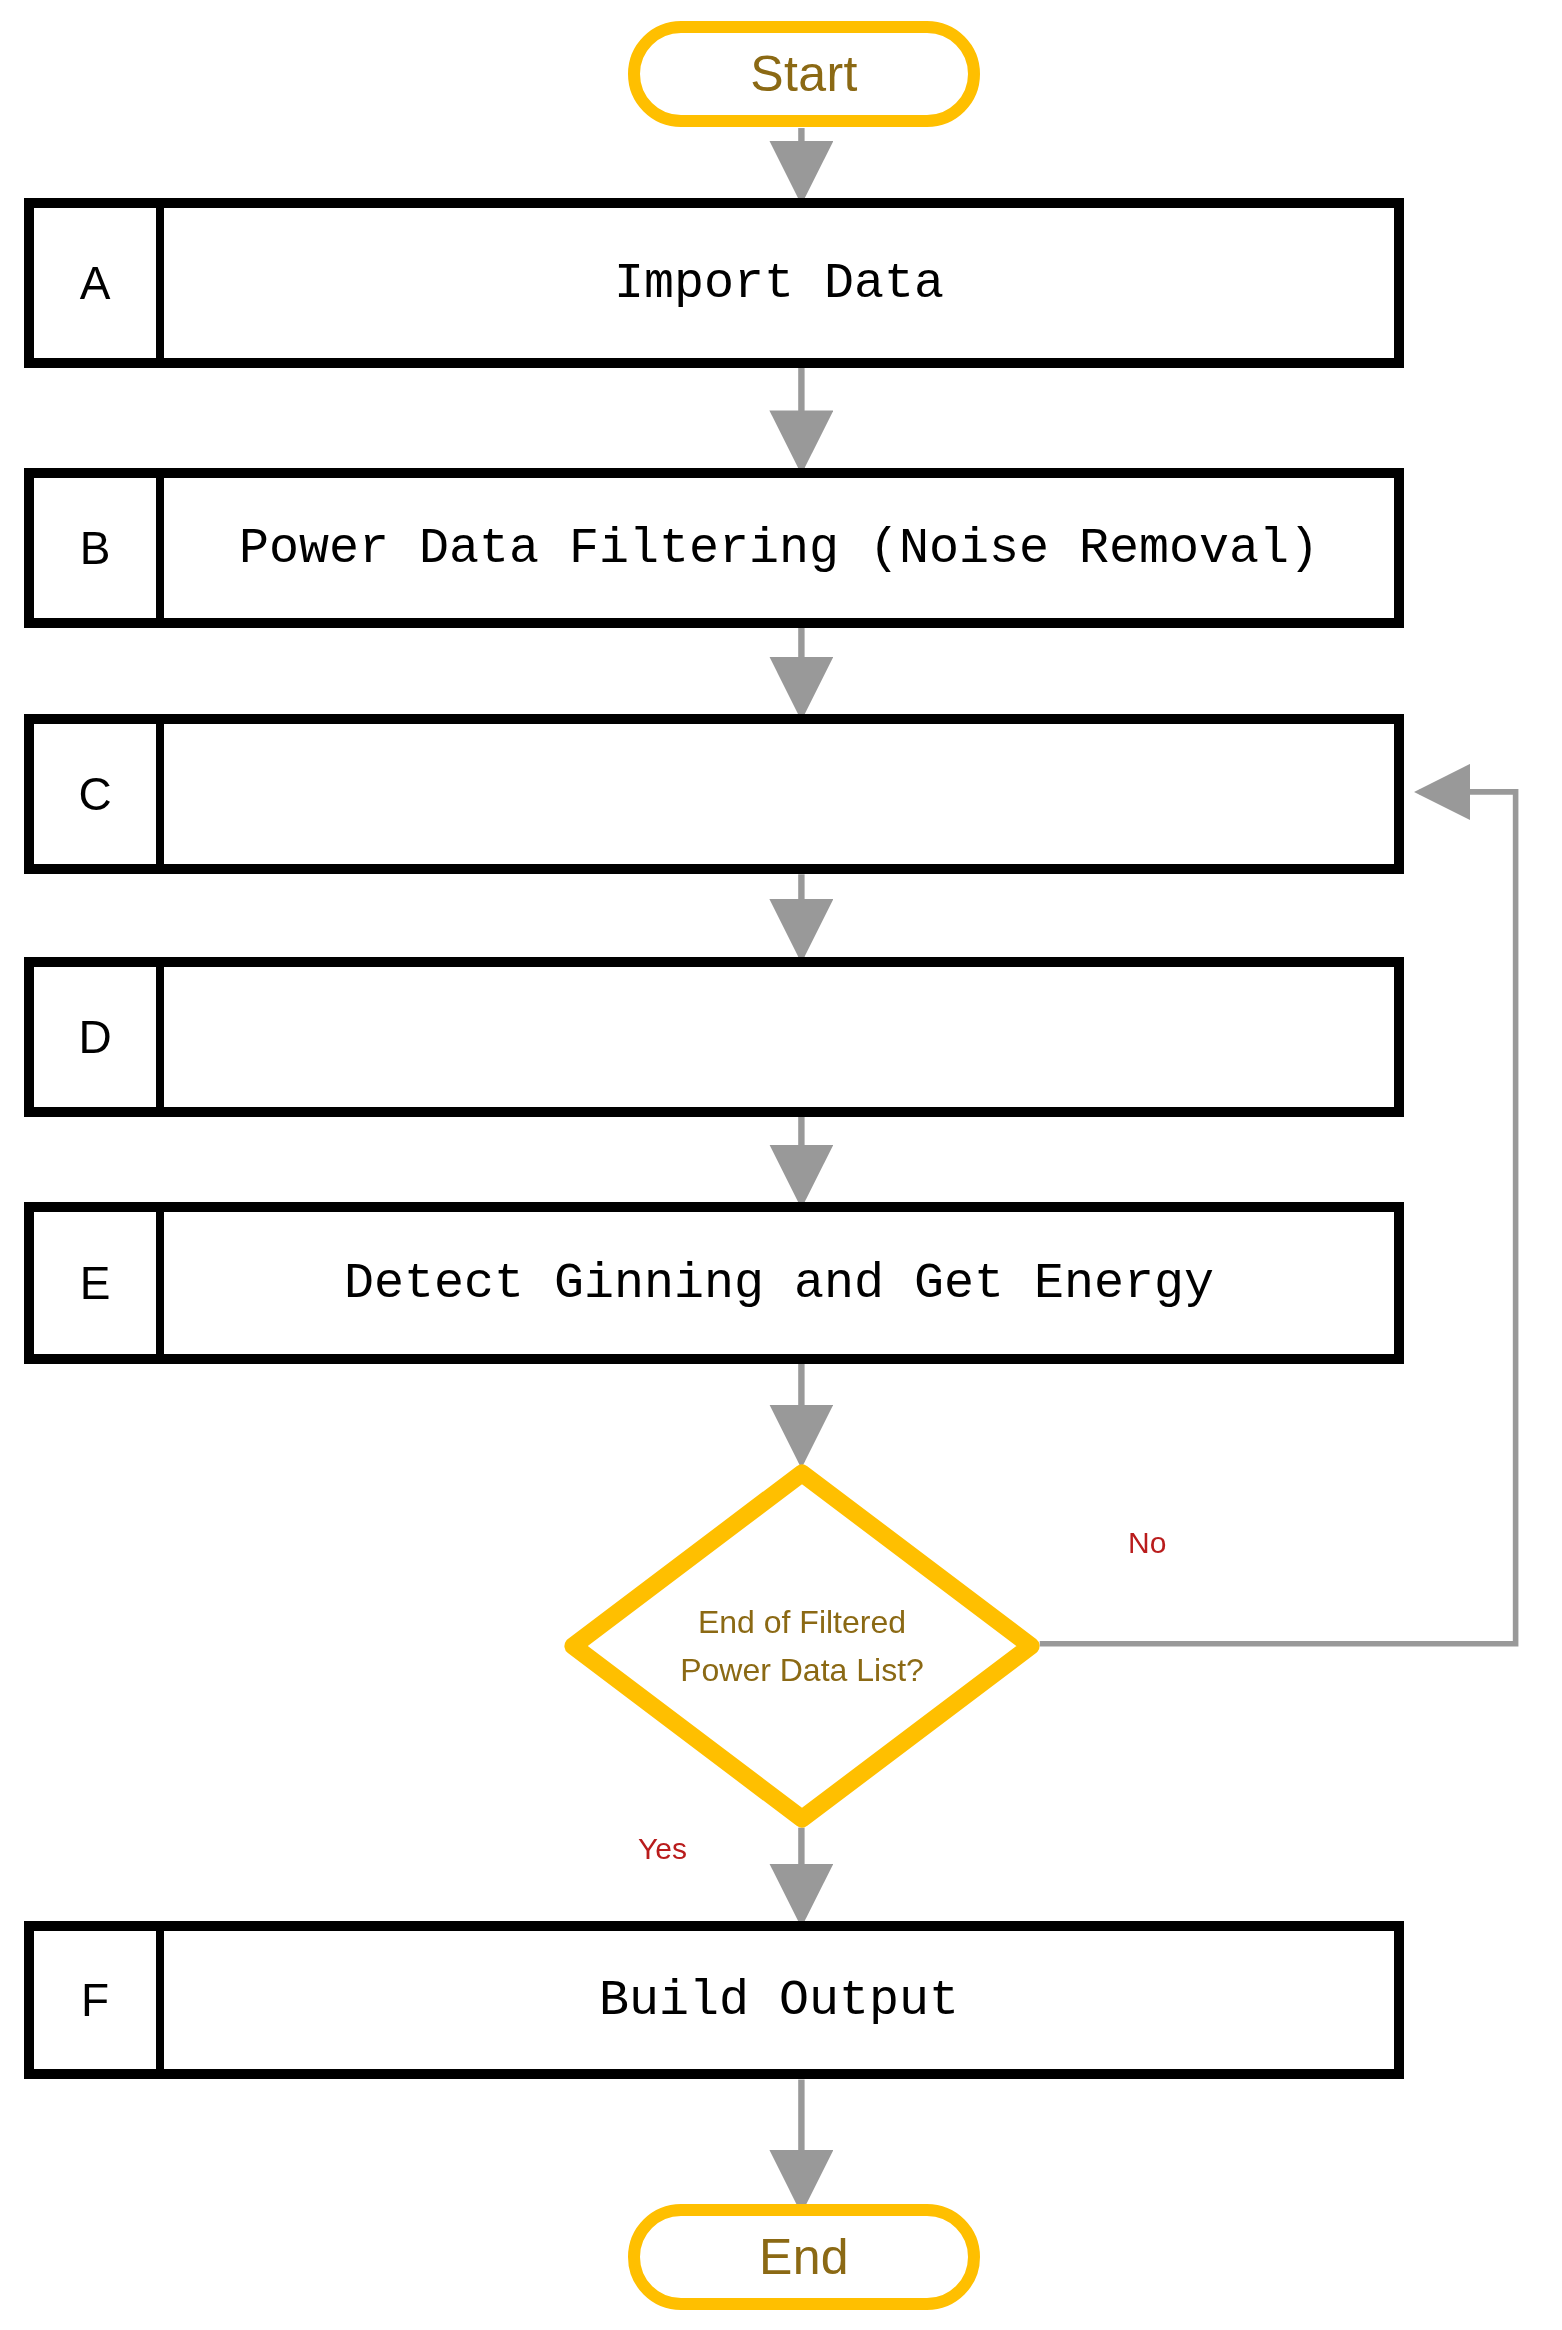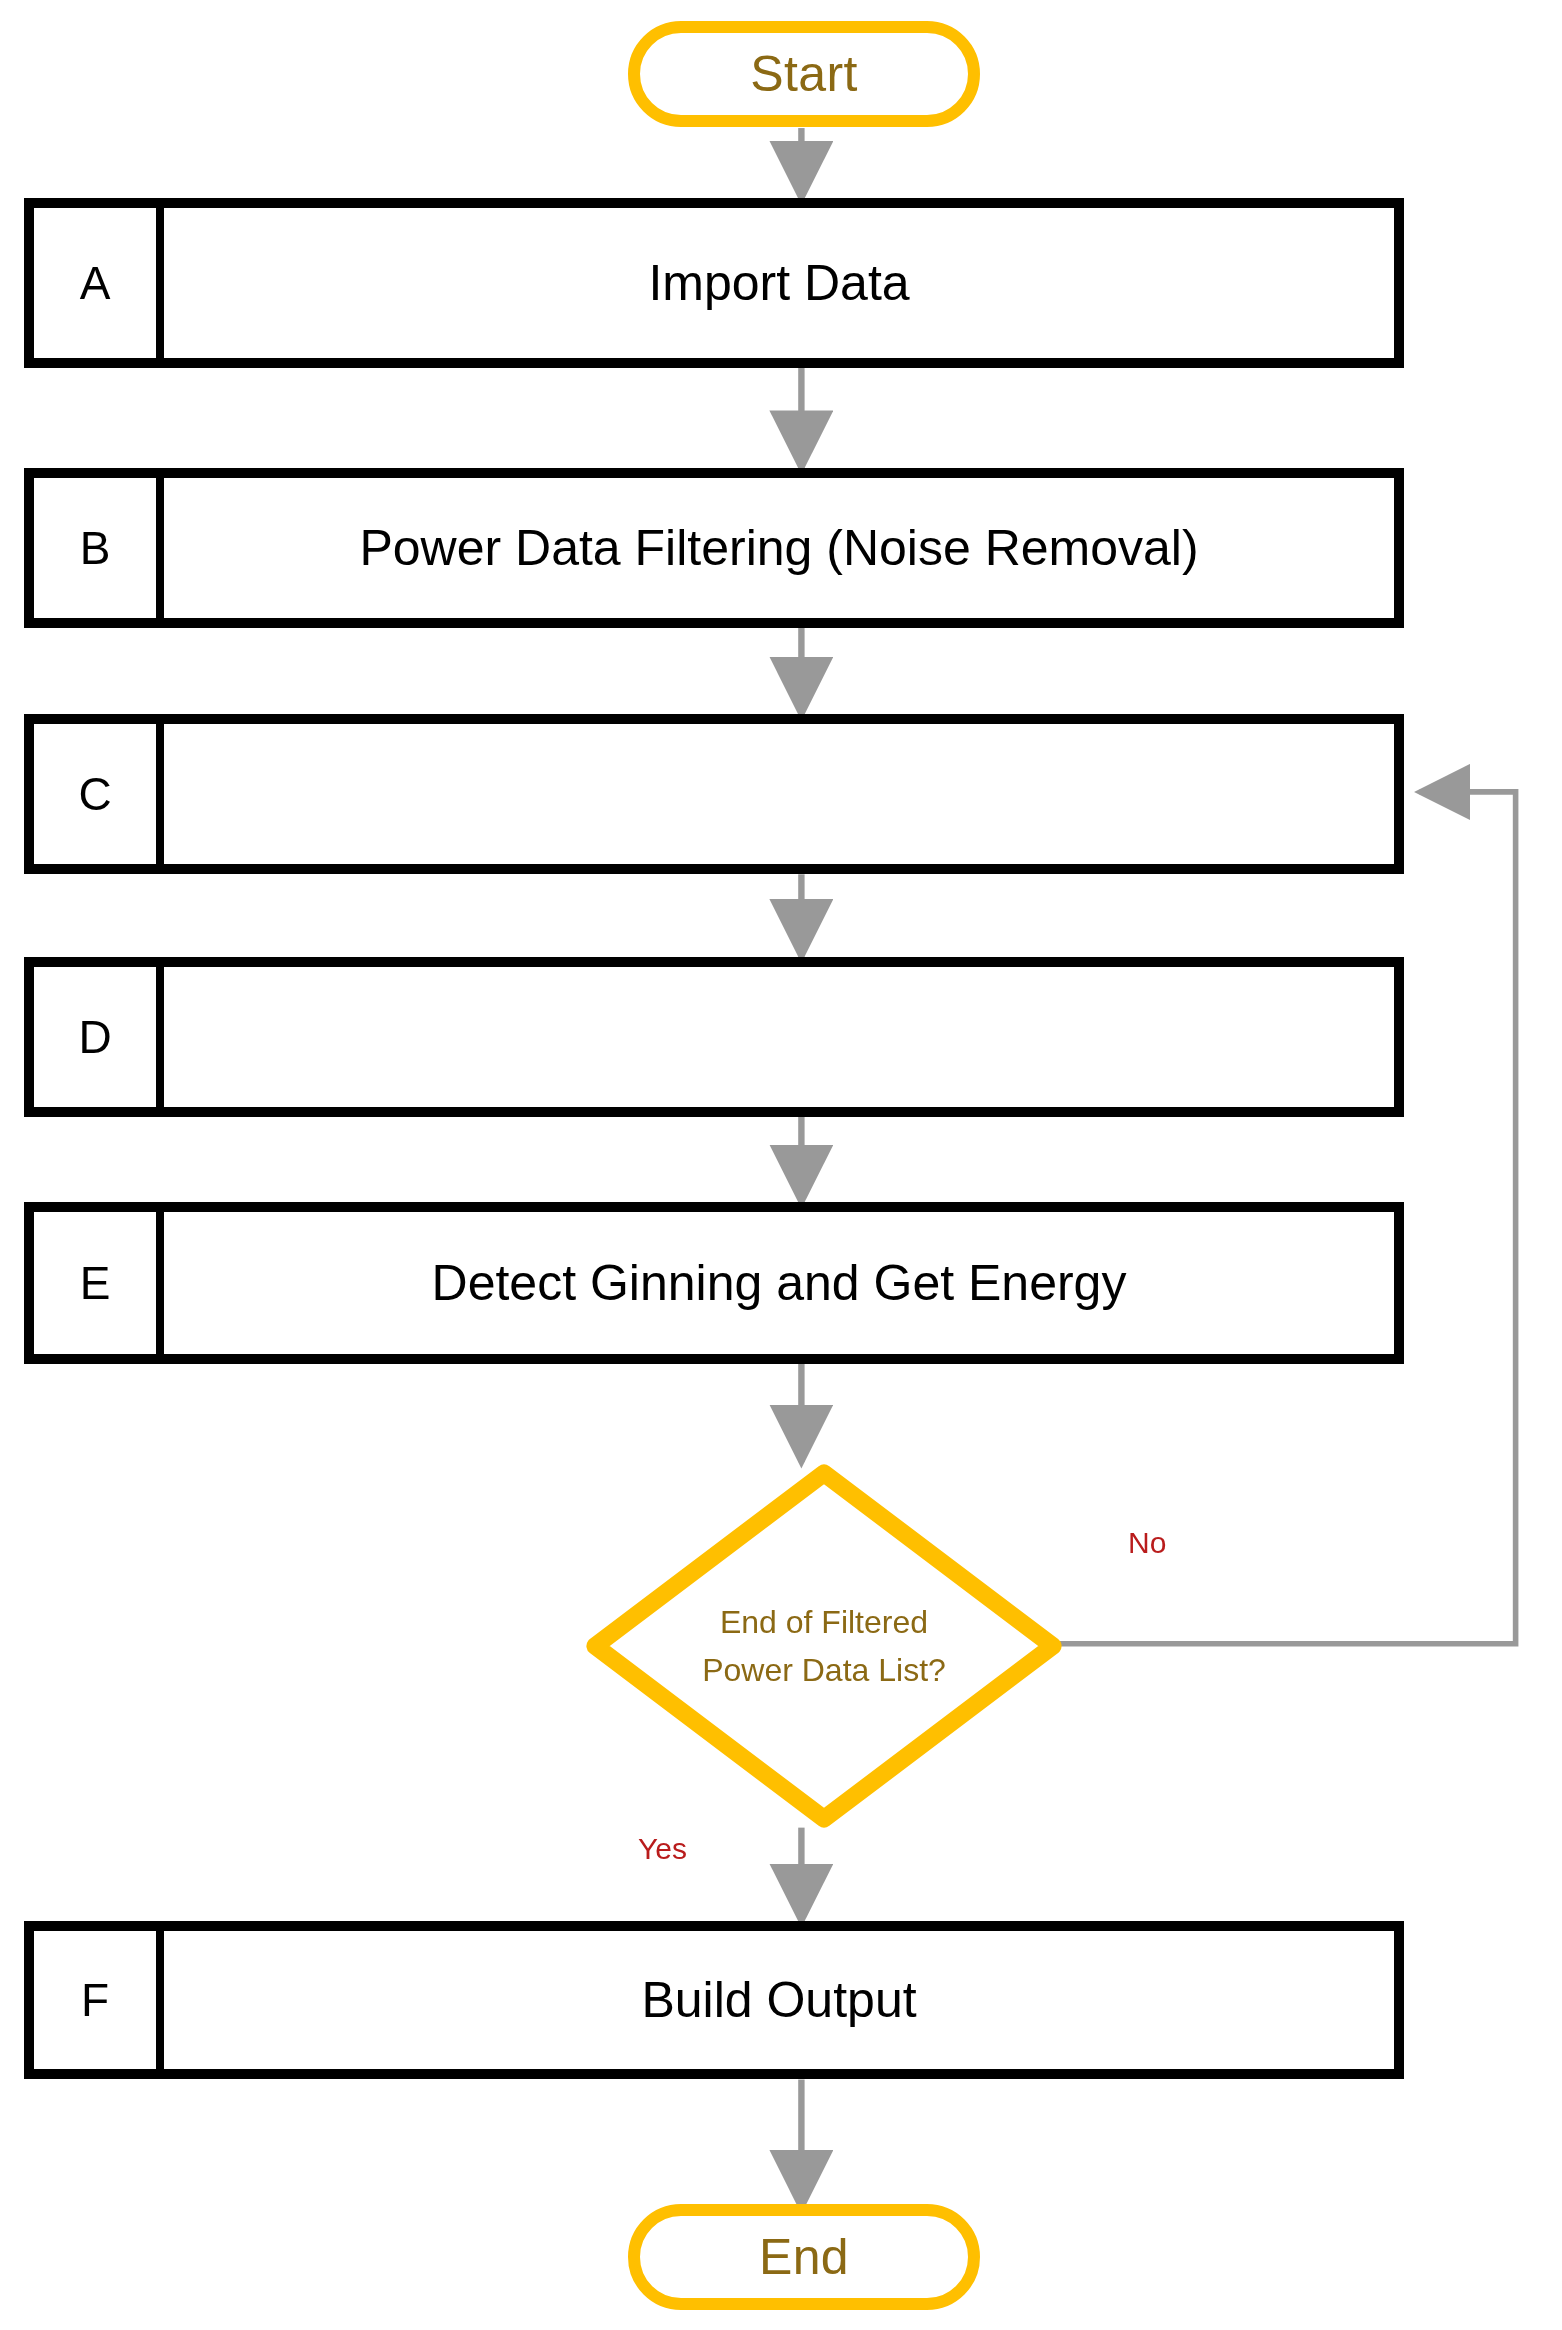--- a/index.html
+++ b/index.html
@@ -67,21 +67,21 @@
     font-size: 46px;
     font-family: "Liberation Sans", sans-serif;
   }
   .process .labelcell {
     flex: 1 1 auto;
     display: flex;
     align-items: center;
     justify-content: center;
     color: #000000;
     font-size: 50px;
-    font-family: Liberation Sans, sans-serif;
+    font-family: Liberation Mono, monospace;
     padding: 0 12.8px;
     white-space: nowrap;
     border-radius: 16px;
   }
 
   
   .decision {
     position: absolute;
     z-index: 4;
   }
@@ -172,21 +172,21 @@
 
   <div class="process" style="left:24px; top:957px; width:1380px; height:160px;">
     <div class="keycell">D</div>
   </div>
 
   <div class="process" style="left:24px; top:1202px; width:1380px; height:162px;">
     <div class="keycell">E</div>
     <div class="labelcell">Detect Ginning and Get Energy</div>
   </div>
 
-  <div class="decision" style="left:584px; top:1462px; width:480px; height:368px;">
+  <div class="decision" style="left:562px; top:1462px; width:480px; height:368px;">
     <svg width="480" height="368" viewBox="0 0 600 460" xmlns="http://www.w3.org/2000/svg">
       <polygon points="300,14 586,230 300,446 14,230" fill="#ffffff" stroke="#FFBF00" stroke-width="22" stroke-linejoin="round"></polygon>
     </svg>
     <div class="dtext">
       <span>End of Filtered</span>
       <span>Power Data List?</span>
     </div>
   </div>
 
   <div class="edge-label" style="left:1128px; top:1526px;">No</div>

